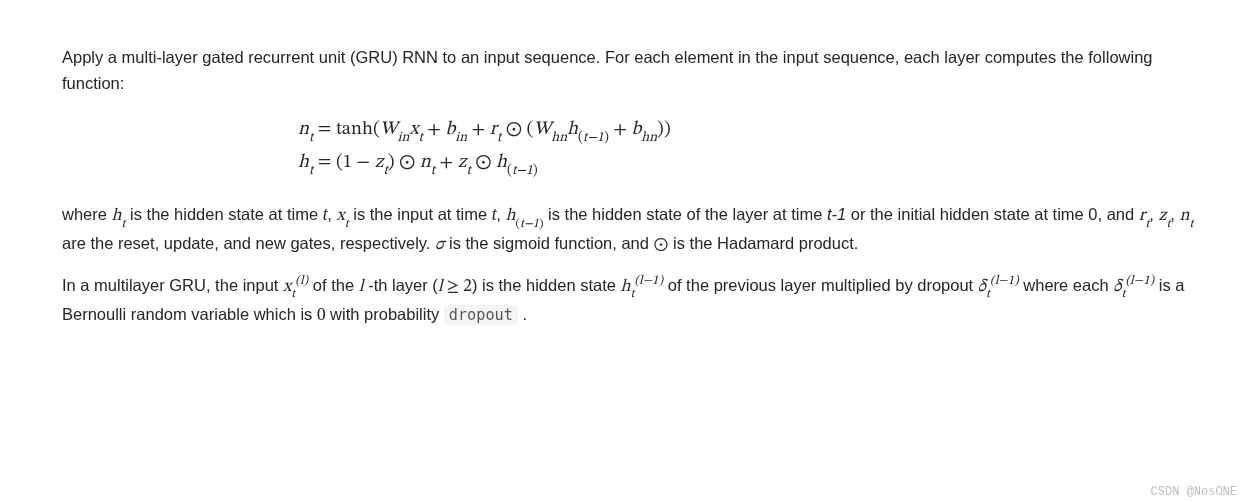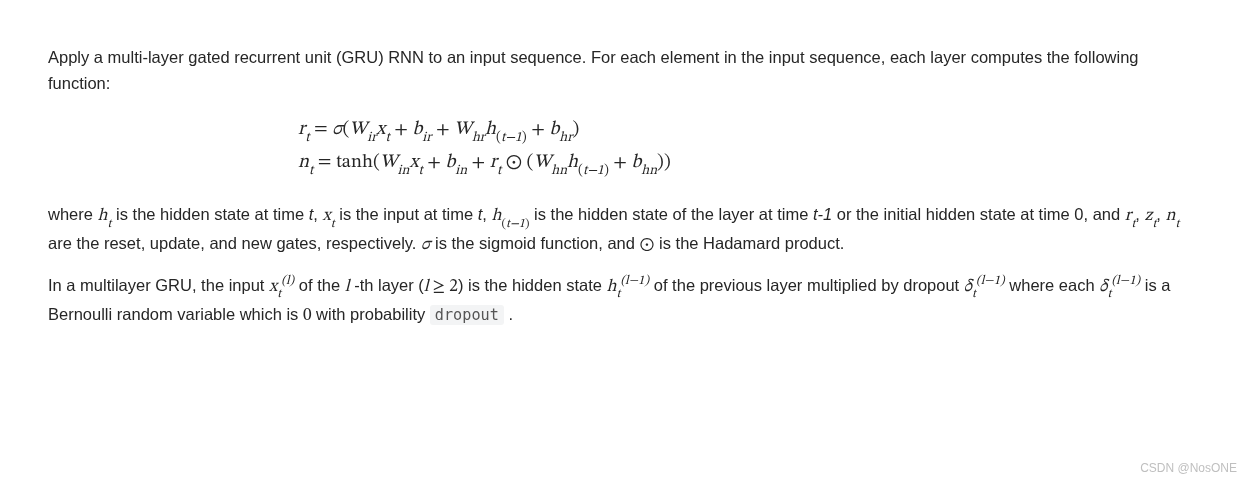--- a/index.html
+++ b/index.html
@@ -6,21 +6,21 @@
     margin: 0;
     padding: 45px 48px 30px 48px;
     font-family: -apple-system, BlinkMacSystemFont, "Segoe UI", Helvetica, Arial, sans-serif;
     font-size: 16.5px;
     color: #262626;
     background: #ffffff;
     line-height: 1.55;
     width: 1249px;
     box-sizing: border-box;
   }
-  .para { margin-bottom: 14px; }
+  .para { margin-bottom: 14px; margin-left: 14px; }
   .math-block {
     font-family: "Cambria Math", "STIX Two Math", "Latin Modern Math", "Times New Roman", serif;
     font-size: 19px;
     margin: 18px 0 22px 250px;
     line-height: 1.7;
   }
   .math-block .row { white-space: nowrap; }
   .mi { font-style: italic; font-family: "Cambria Math","STIX Two Math","Times New Roman",serif; }
   sub { font-size: 0.72em; font-style: italic; font-family: "Cambria Math","STIX Two Math","Times New Roman",serif; position: relative; top: 0.15em; }
   .sub-paren { font-style: normal; }
@@ -32,38 +32,38 @@
     font-size: 0.92em;
     background: #f3f4f5;
     padding: 1px 5px;
     border-radius: 3px;
     color: #555;
     text-align: center;
   }
   .watermark {
     position: fixed;
     right: 12px;
-    bottom: 24px;
+    bottom: 0;
     font-size: 12px;
     color: #bfbfbf;
-    font-family: Liberation Sans, sans-serif;
+    font-family: Liberation Mono, monospace;
     margin-top: 37px;
   }
 </style>
 </head>
 <body>
 
 <div class="para">Apply a multi-layer gated recurrent unit (GRU) RNN to an input sequence. For each element in the input sequence, each layer computes the following function:</div>
 
 <div class="math-block">
   <div class="row">
-    <span class="mi">r</span><sub>t</sub> = <span class="mi">σ</span>(<span class="mi">W</span><sub>ir</sub><span class="mi">x</span><sub>t</sub> + <span class="mi">b</span><sub>ir</sub> + <span class="mi">W</span><sub>hr</sub><span class="mi">h</span><sub><span class="sub-paren">(</span>t−1<span class="sub-paren">)</span></sub> + <span class="mi">b</span><sub>hr</sub>)
+    <span class="mi">n</span><sub>t</sub> = tanh(<span class="mi">W</span><sub>in</sub><span class="mi">x</span><sub>t</sub> + <span class="mi">b</span><sub>in</sub> + <span class="mi">r</span><sub>t</sub> ⊙ (<span class="mi">W</span><sub>hn</sub><span class="mi">h</span><sub><span class="sub-paren">(</span>t−1<span class="sub-paren">)</span></sub> + <span class="mi">b</span><sub>hn</sub>))
   </div>
   <div class="row">
-    <span class="mi">n</span><sub>t</sub> = tanh(<span class="mi">W</span><sub>in</sub><span class="mi">x</span><sub>t</sub> + <span class="mi">b</span><sub>in</sub> + <span class="mi">r</span><sub>t</sub> ⊙ (<span class="mi">W</span><sub>hn</sub><span class="mi">h</span><sub><span class="sub-paren">(</span>t−1<span class="sub-paren">)</span></sub> + <span class="mi">b</span><sub>hn</sub>))
+    <span class="mi">h</span><sub>t</sub> = (1 − <span class="mi">z</span><sub>t</sub>) ⊙ <span class="mi">n</span><sub>t</sub> + <span class="mi">z</span><sub>t</sub> ⊙ <span class="mi">h</span><sub><span class="sub-paren">(</span>t−1<span class="sub-paren">)</span></sub>
   </div>
 </div>
 
 <div class="para">
   <span>where </span><span class="inline-math"><span class="mi">h</span><sub>t</sub></span><span> is the hidden state at time </span><span class="it">t</span><span>, </span><span class="inline-math"><span class="mi">x</span><sub>t</sub></span><span> is the input at time </span><span class="it">t</span><span>, </span><span class="inline-math"><span class="mi">h</span><sub><span class="sub-paren">(</span>t−1<span class="sub-paren">)</span></sub></span><span> is the hidden state of the layer at time </span><span class="it">t-1</span><span> or the initial hidden state at time 0, and </span><span class="inline-math"><span class="mi">r</span><sub>t</sub></span><span>, </span><span class="inline-math"><span class="mi">z</span><sub>t</sub></span><span>, </span><span class="inline-math"><span class="mi">n</span><sub>t</sub></span><span> are the reset, update, and new gates, respectively. </span><span class="inline-math mi">σ</span><span> is the sigmoid function, and </span><span class="inline-math">⊙</span><span> is the Hadamard product.</span>
 </div>
 
 <div class="para">
   <span>In a multilayer GRU, the input </span><span class="inline-math"><span class="mi">x</span><sub>t</sub><span class="frac-sup">(l)</span></span><span> of the </span><span class="inline-math mi">l</span><span> -th layer (</span><span class="inline-math"><span class="mi">l</span> ≥ 2</span><span>) is the hidden state </span><span class="inline-math"><span class="mi">h</span><sub>t</sub><span class="frac-sup">(l−1)</span></span><span> of the previous layer multiplied by dropout </span><span class="inline-math"><span class="mi">δ</span><sub>t</sub><span class="frac-sup">(l−1)</span></span><span> where each </span><span class="inline-math"><span class="mi">δ</span><sub>t</sub><span class="frac-sup">(l−1)</span></span><span> is a Bernoulli random variable which is </span><span class="inline-math">0</span><span> with probability </span><code class="kw">dropout</code><span> .</span>
 </div>

